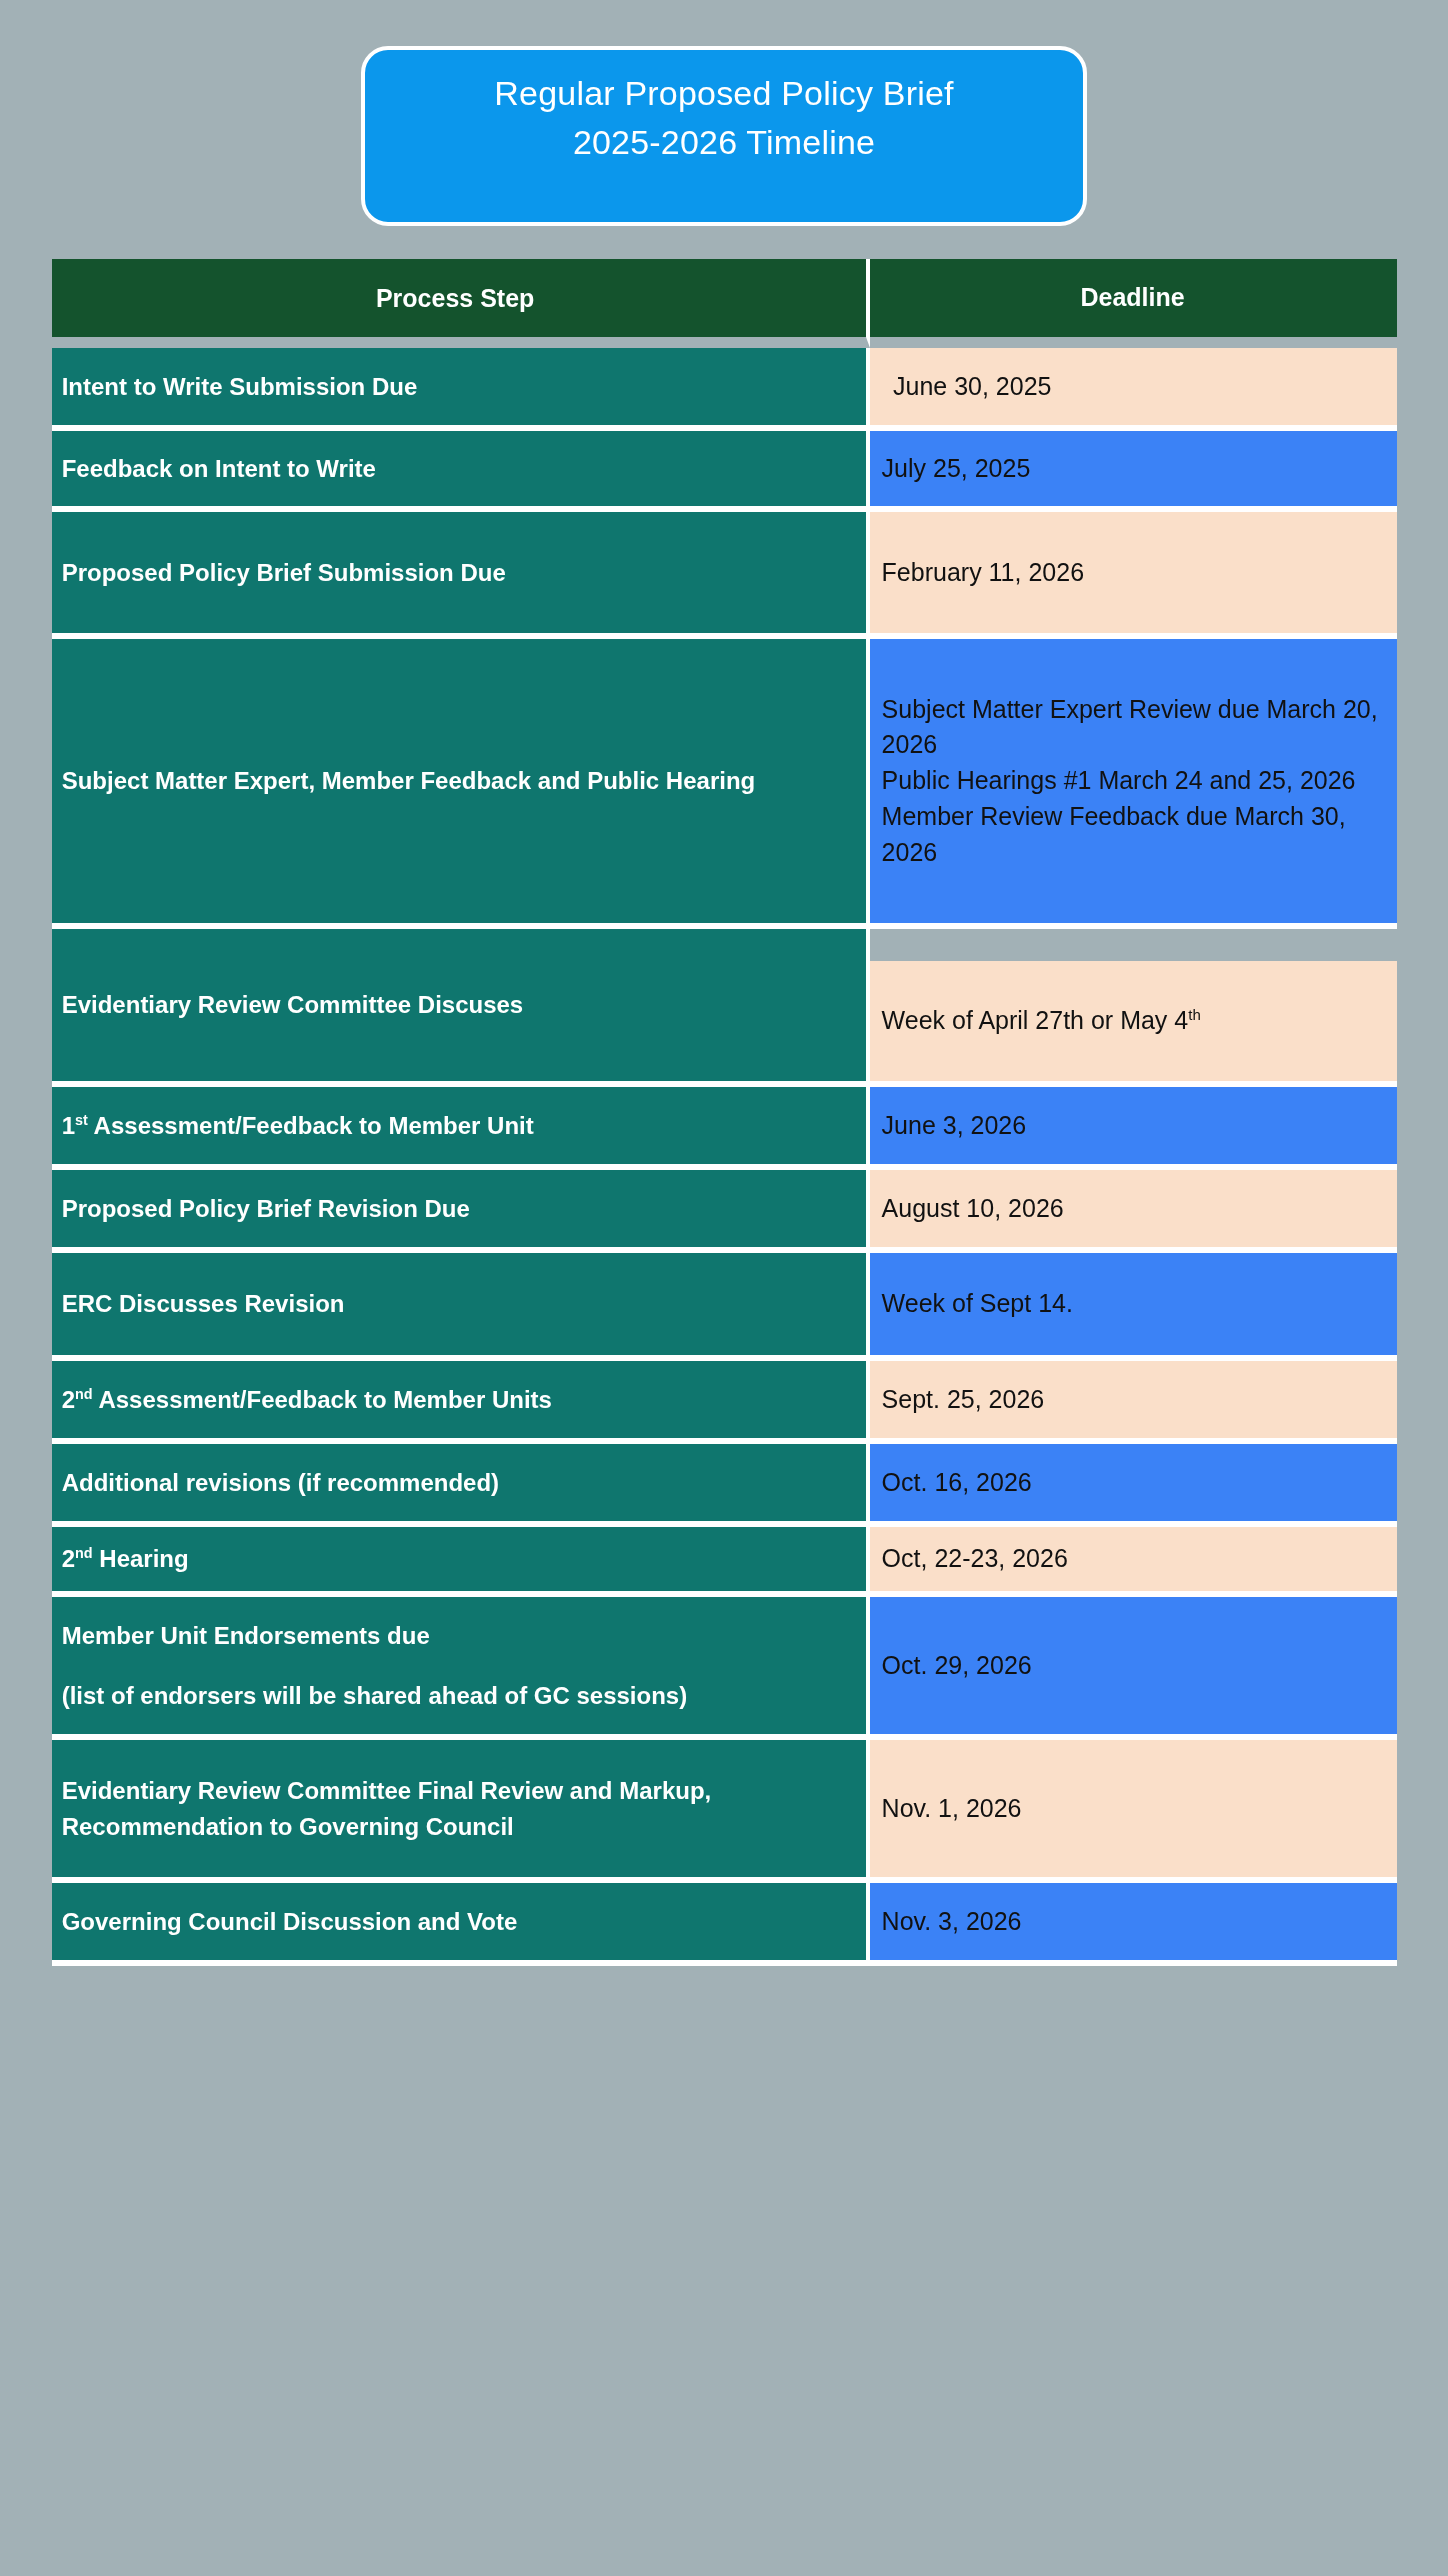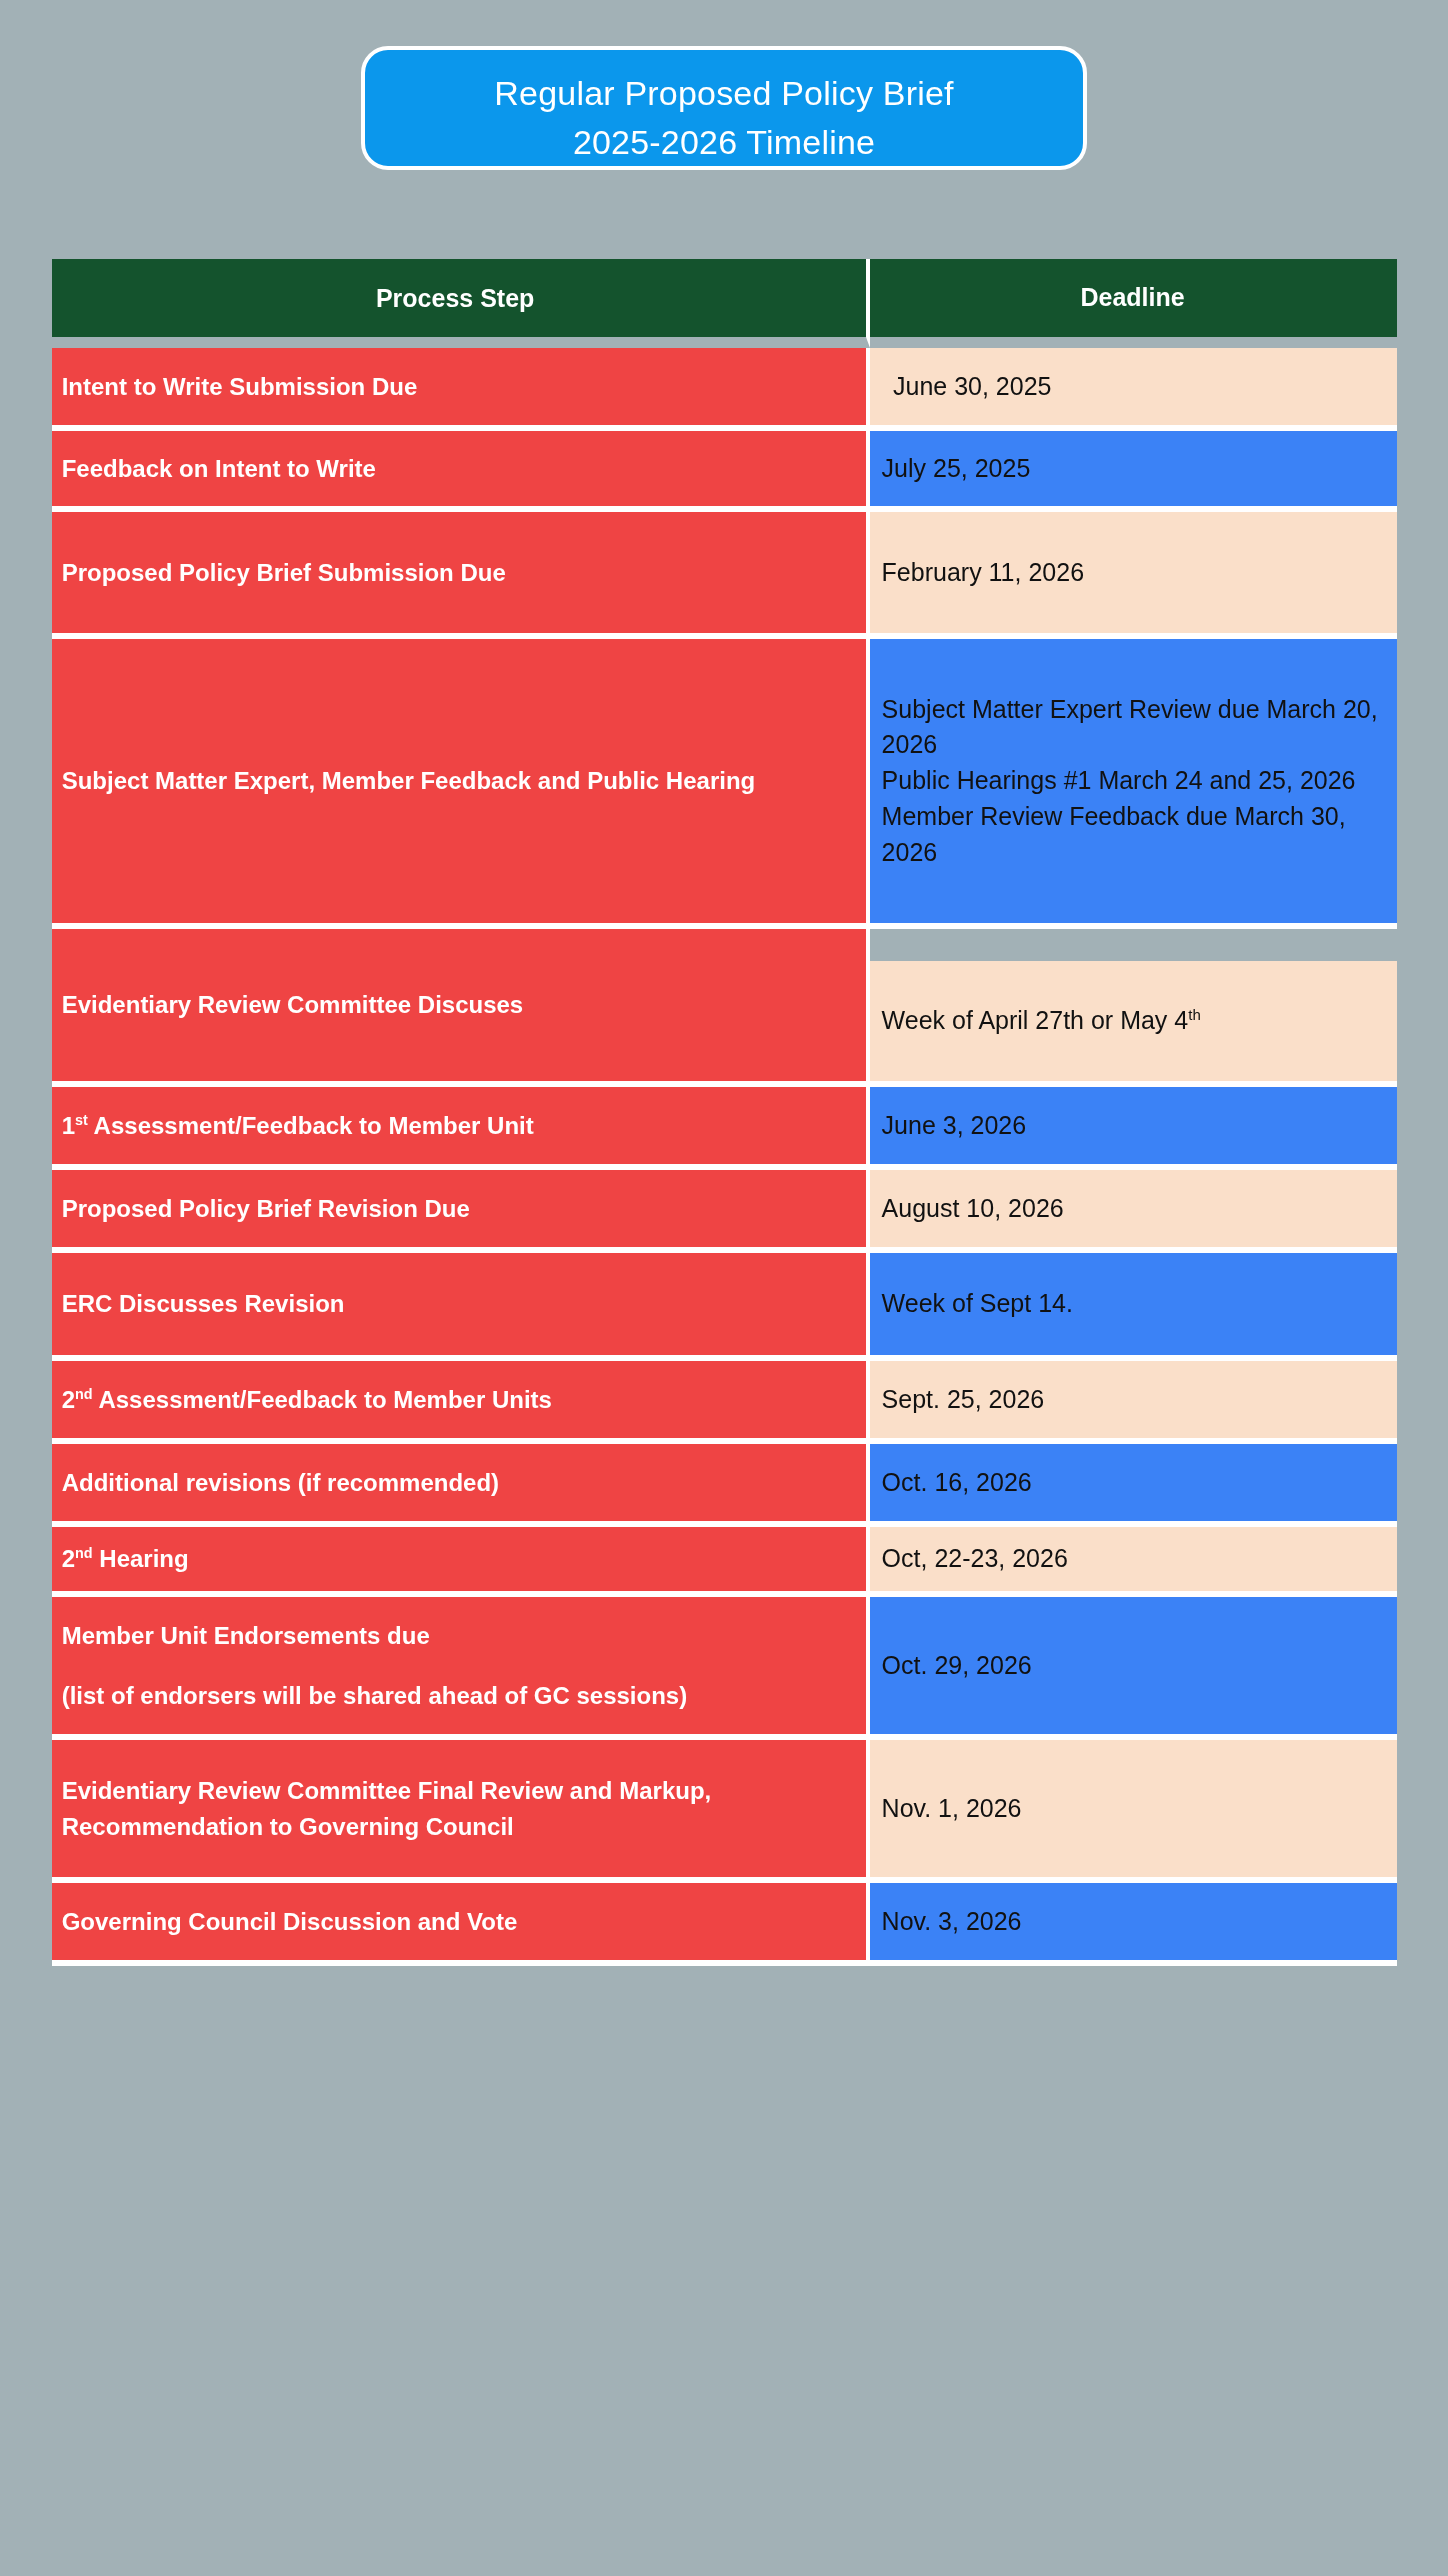--- a/index.html
+++ b/index.html
@@ -20,21 +20,21 @@
     height: 2576px;
     background: #a2b1b6;
   }
 
   
   .title-box {
     position: absolute;
     left: 361px;
     top: 46px;
     width: 726px;
-    height: 124px;
+    height: 180px;
     box-sizing: border-box;
     background: #0b97ec;
     border: 4.8px solid #ffffff;
     border-radius: 27px;
     display: flex;
     flex-direction: column;
     align-items: center;
     justify-content: flex-start;
     padding-top: 19.3px;
   }
@@ -65,21 +65,21 @@
 
   .cell-step, .cell-deadline {
     box-sizing: border-box;
     display: flex;
     align-items: center;
   }
 
   .cell-step {
     width: 818px;
     flex: 0 0 818px;
-    background: #ef4444;
+    background: #0f766e;
     color: #ffffff;
     font-weight: bold;
     font-size: 24px;
     line-height: 1.46;
     padding: 9.7px 17.4px 9.7px 9.7px;
     border-right: 4.8px solid #ffffff;
     border-bottom: 6.8px solid #ffffff;
   }
 
   .cell-deadline {

